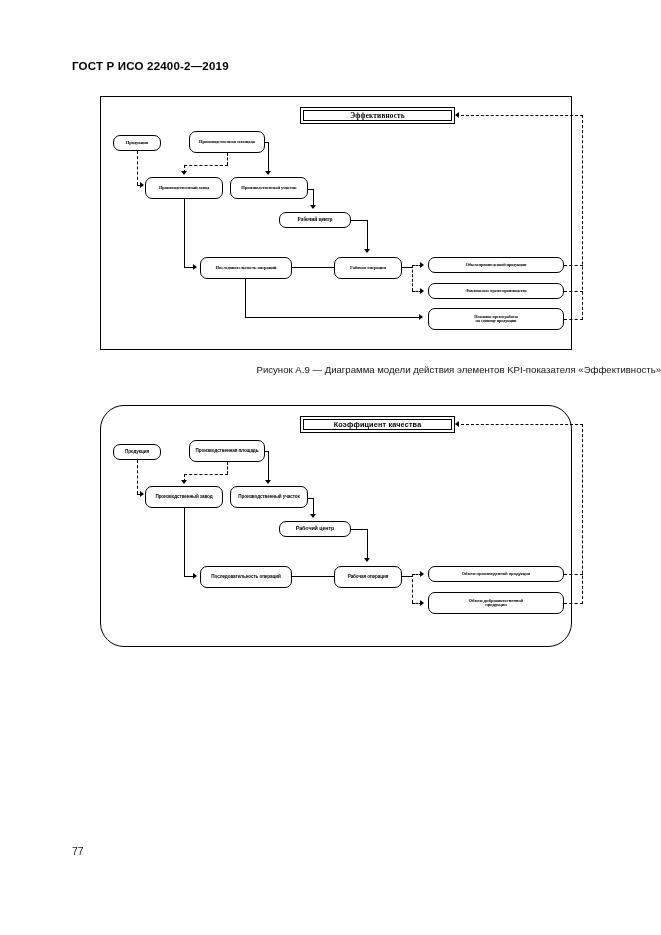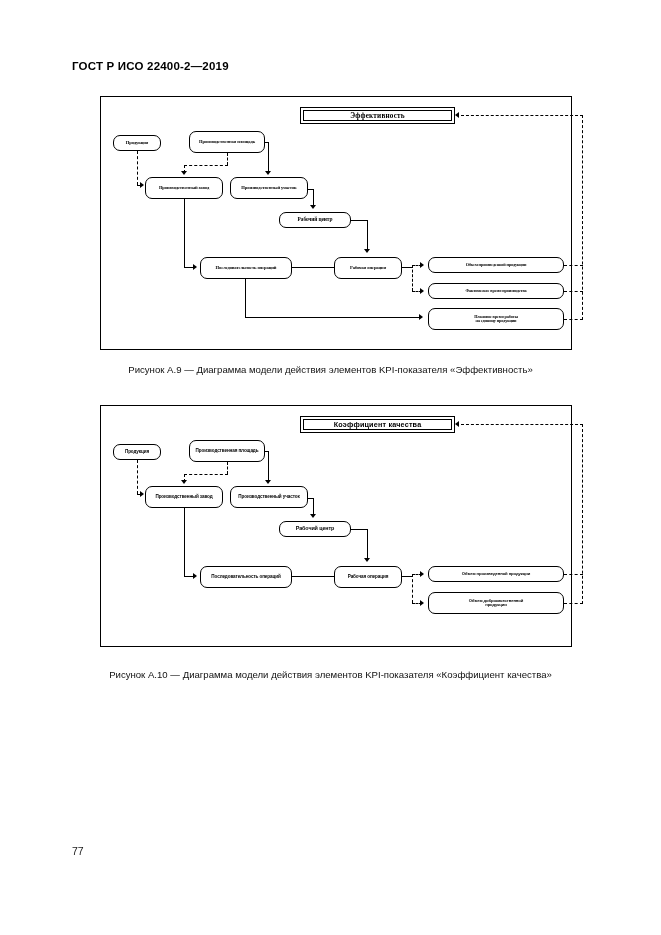--- a/index.html
+++ b/index.html
@@ -4,23 +4,23 @@
 <style>
   html,body{margin:0;padding:0;background:#ffffff;}
   body{width:661px;height:935px;position:relative;font-family:"Liberation Sans",sans-serif;color:#000;}
   .page{position:absolute;inset:0;width:661px;height:935px;overflow:hidden;background:#fff;padding-left:40px;}
 
   .hdr{position:absolute;left:72px;top:60px;font-size:11.5px;font-weight:bold;letter-spacing:.2px;white-space:nowrap;}
   .pageno{position:absolute;left:72px;top:845px;font-size:10.5px;color:#1a1a1a;}
 
   .figframe{position:absolute;border:1.4px solid #000;background:#fff;}
   #fig1{left:100px;top:96px;width:470px;height:252px;font-family:Liberation Serif, serif;}
-  #fig2{left:100px;top:405px;width:470px;height:240px;}
+  #fig2{left:100px;top:405px;width:470px;height:240px;border-radius:24px;}
 
-  .caption{position:absolute;font-size:9.6px;color:#111;white-space:nowrap;text-align:center;}
+  .caption{position:absolute;font-size:9.6px;color:#111;white-space:nowrap;text-align:right;}
   #cap1{left:0;top:364px;width:661px;}
   #cap2{left:0;top:669px;width:661px;}
 
   
   .node{position:absolute;box-sizing:border-box;border:1.4px solid #000;background:#fff;
         display:flex;align-items:center;justify-content:center;text-align:center;
         font-weight:bold;line-height:1.05;letter-spacing:-.1px;}
   .rnd{border-radius:7px;}
   .n-sm{font-size:4.6px;padding:1px 2px;}
   .n-xs{font-size:4.2px;padding:1px 2px;}
@@ -179,16 +179,15 @@
     <div class="dh" style="left:311px;top:197px;width:10px;"></div>
     <div class="ar ar-r" style="left:319px;top:194px;"></div>
 
     <div class="dh" style="left:463px;top:168px;width:19px;"></div>
     <div class="dh" style="left:463px;top:197px;width:19px;"></div>
     <div class="dv" style="left:481px;top:18px;height:180px;"></div>
     <div class="dh" style="left:360px;top:18px;width:122px;"></div>
     <div class="ar ar-l" style="left:354px;top:15px;"></div>
   </div>
 
-  <div class="caption" id="cap2">Рисунок А.10 — Диаграмма модели действия элементов KPI-показателя «Коэффициент качества»</div>
 
   <div class="pageno">77</div>
 </div>
 
 </body></html>

